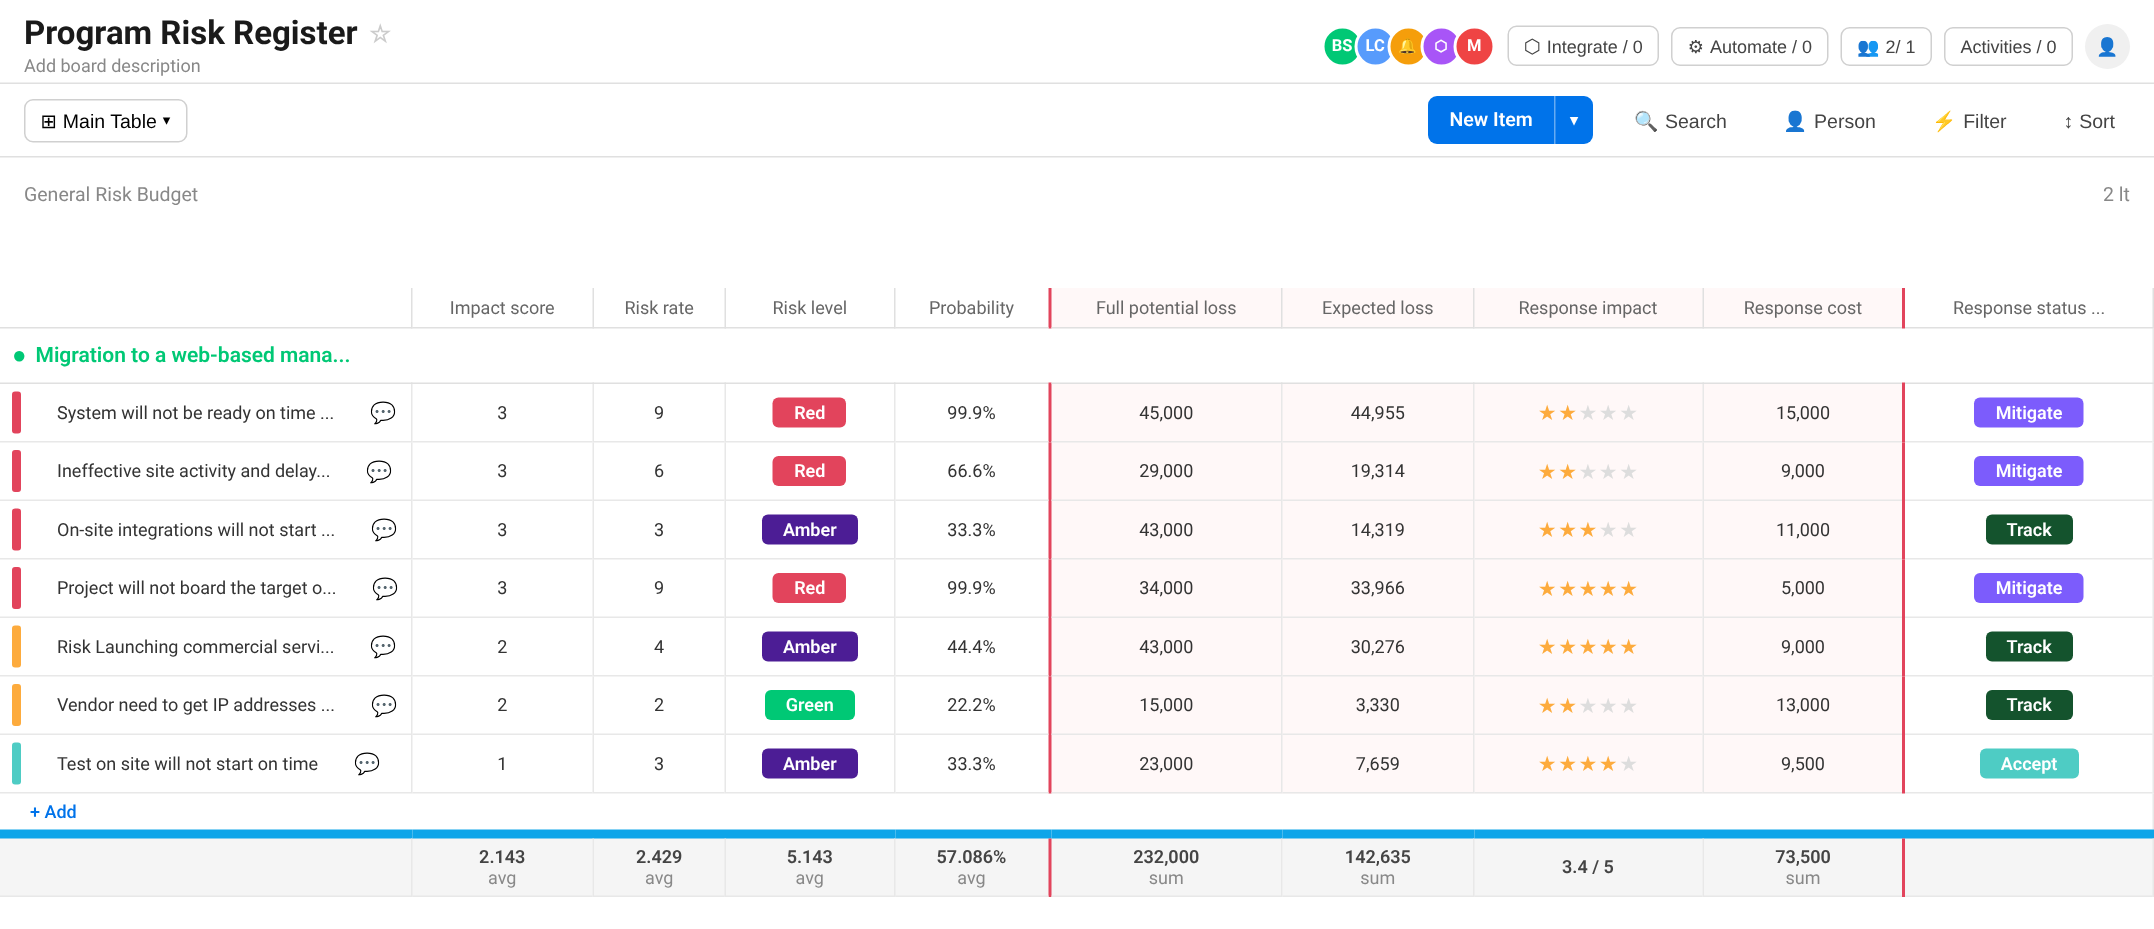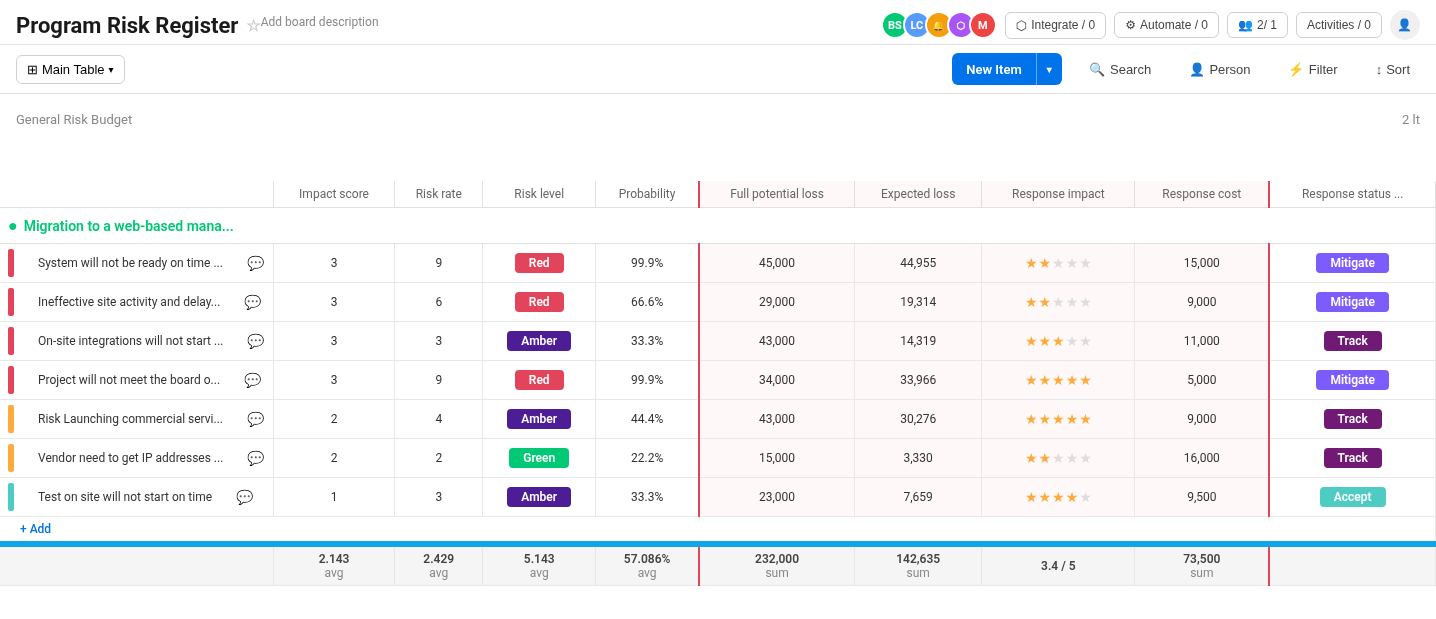--- a/index.html
+++ b/index.html
@@ -1,20 +1,20 @@
 <!DOCTYPE html>
 <html><head>
   <meta charset="utf-8">
   <style>
     * { box-sizing: border-box; margin: 0; padding: 0; }
     body { font-family: -apple-system, BlinkMacSystemFont, 'Segoe UI', Roboto, sans-serif; font-size: 13px; color: #333; background: #fff; overflow-x: hidden; }
     
     
     .header { display: flex; align-items: center; justify-content: space-between; padding: 10px 16px 4px; border-bottom: 1px solid #e0e0e0; }
-    .header-left { display: flex; flex-direction: row; }
+    .header-left { display: flex; flex-direction: column; }
     .board-title { font-size: 22px; font-weight: 700; color: #1a1a1a; display: flex; align-items: center; gap: 8px; }
     .board-title .star-icon { color: #ccc; font-size: 16px; cursor: pointer; }
     .board-subtitle { font-size: 12px; color: #888; margin-top: 2px; }
     .header-right { display: flex; align-items: center; gap: 8px; }
     
     .avatar-group { display: flex; align-items: center; }
     .avatar { width: 28px; height: 28px; border-radius: 50%; display: flex; align-items: center; justify-content: center; font-size: 11px; font-weight: 700; color: #fff; border: 2px solid #fff; margin-left: -6px; }
     .avatar:first-child { margin-left: 0; }
     .avatar.green { background: #00c875; }
     .avatar.blue { background: #579bfc; }
@@ -54,21 +54,21 @@
     .row-text { white-space: nowrap; overflow: hidden; text-overflow: ellipsis; max-width: 220px; font-size: 12px; }
     .comment-icon { color: #aaa; font-size: 14px; }
     
     .risk-badge { display: inline-block; padding: 3px 14px; border-radius: 4px; font-size: 12px; font-weight: 600; color: #fff; }
     .badge-red { background: #e2445c; }
     .badge-amber { background: #4c1d95; }
     .badge-green { background: #00c875; }
     
     .status-badge { display: inline-block; padding: 3px 14px; border-radius: 4px; font-size: 12px; font-weight: 600; color: #fff; }
     .status-mitigate { background: #7c5cfc; }
-    .status-track { background: #701a75; }
+    .status-track { background: #14532d; }
     .status-accept { background: #4eccc4; }
     
     
     .stars { display: flex; justify-content: center; gap: 1px; }
     .star { font-size: 14px; }
     .star.filled { color: #fdab3d; }
     .star.empty { color: #ddd; }
     
     
     .group-row td { background: #fff; font-weight: 600; padding: 8px 8px; border-bottom: 1px solid #e0e0e0; }
@@ -279,21 +279,21 @@
                 <span class="star empty">★</span>
               </div>
             </td>
     <td class="highlight-col highlight-border-right">11,000</td>
     <td><span class="status-badge status-track">Track</span></td>
   </tr>
           <tr>
     <td>
       <div class="row-name">
         <div class="color-bar" style="background:#e2445c;"></div>
-        <span class="row-text">Project will not meet the board o...</span>
+        <span class="row-text">Project will not board the target o...</span>
         <span class="comment-icon">💬</span>
 
       </div>
     </td>
     <td>3</td>
     <td>9</td>
     <td><span class="risk-badge badge-red">Red</span></td>
     <td>99.9%</td>
     <td class="highlight-col highlight-border-left">34,000</td>
     <td class="highlight-col">33,966</td>
@@ -353,21 +353,21 @@
     <td class="highlight-col">3,330</td>
     <td class="highlight-col">
               <div class="stars">
                 <span class="star filled">★</span>
                 <span class="star filled">★</span>
                 <span class="star empty">★</span>
                 <span class="star empty">★</span>
                 <span class="star empty">★</span>
               </div>
             </td>
-    <td class="highlight-col highlight-border-right">16,000</td>
+    <td class="highlight-col highlight-border-right">13,000</td>
     <td><span class="status-badge status-track">Track</span></td>
   </tr>
           <tr>
     <td>
       <div class="row-name">
         <div class="color-bar" style="background:#4eccc4;"></div>
         <span class="row-text">Test on site will not start on time</span>
         <span class="comment-icon">💬</span>
 
       </div>

